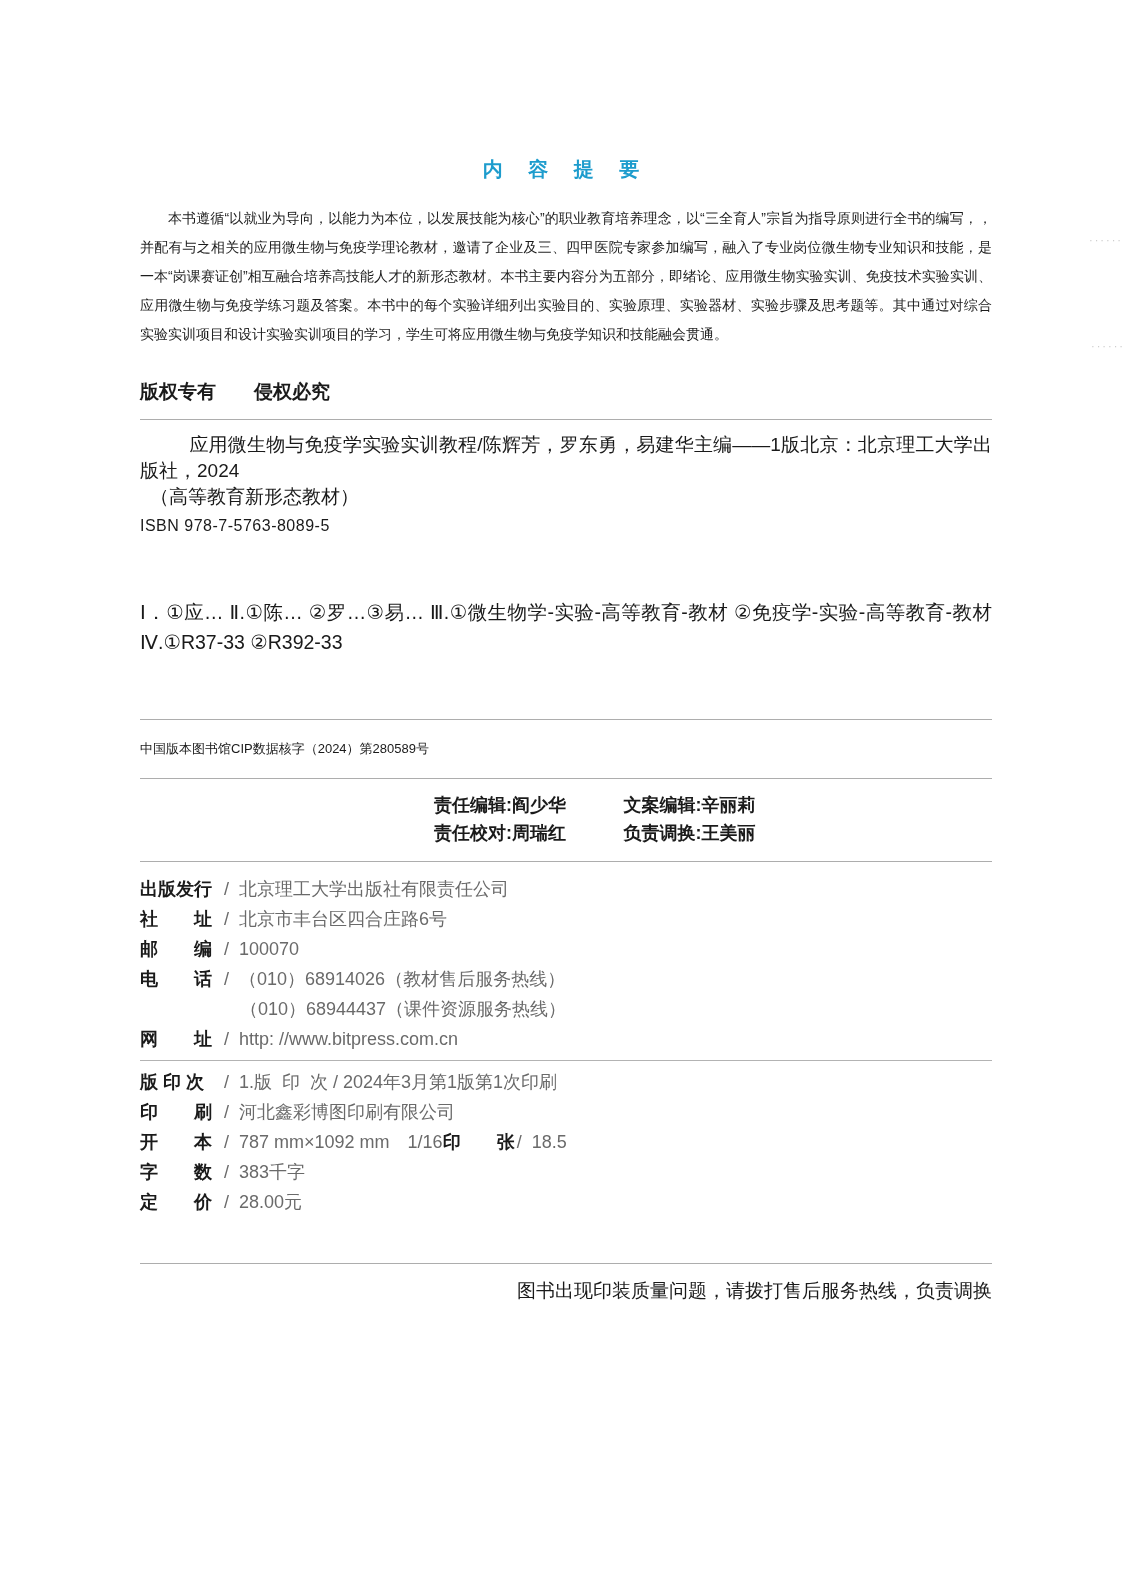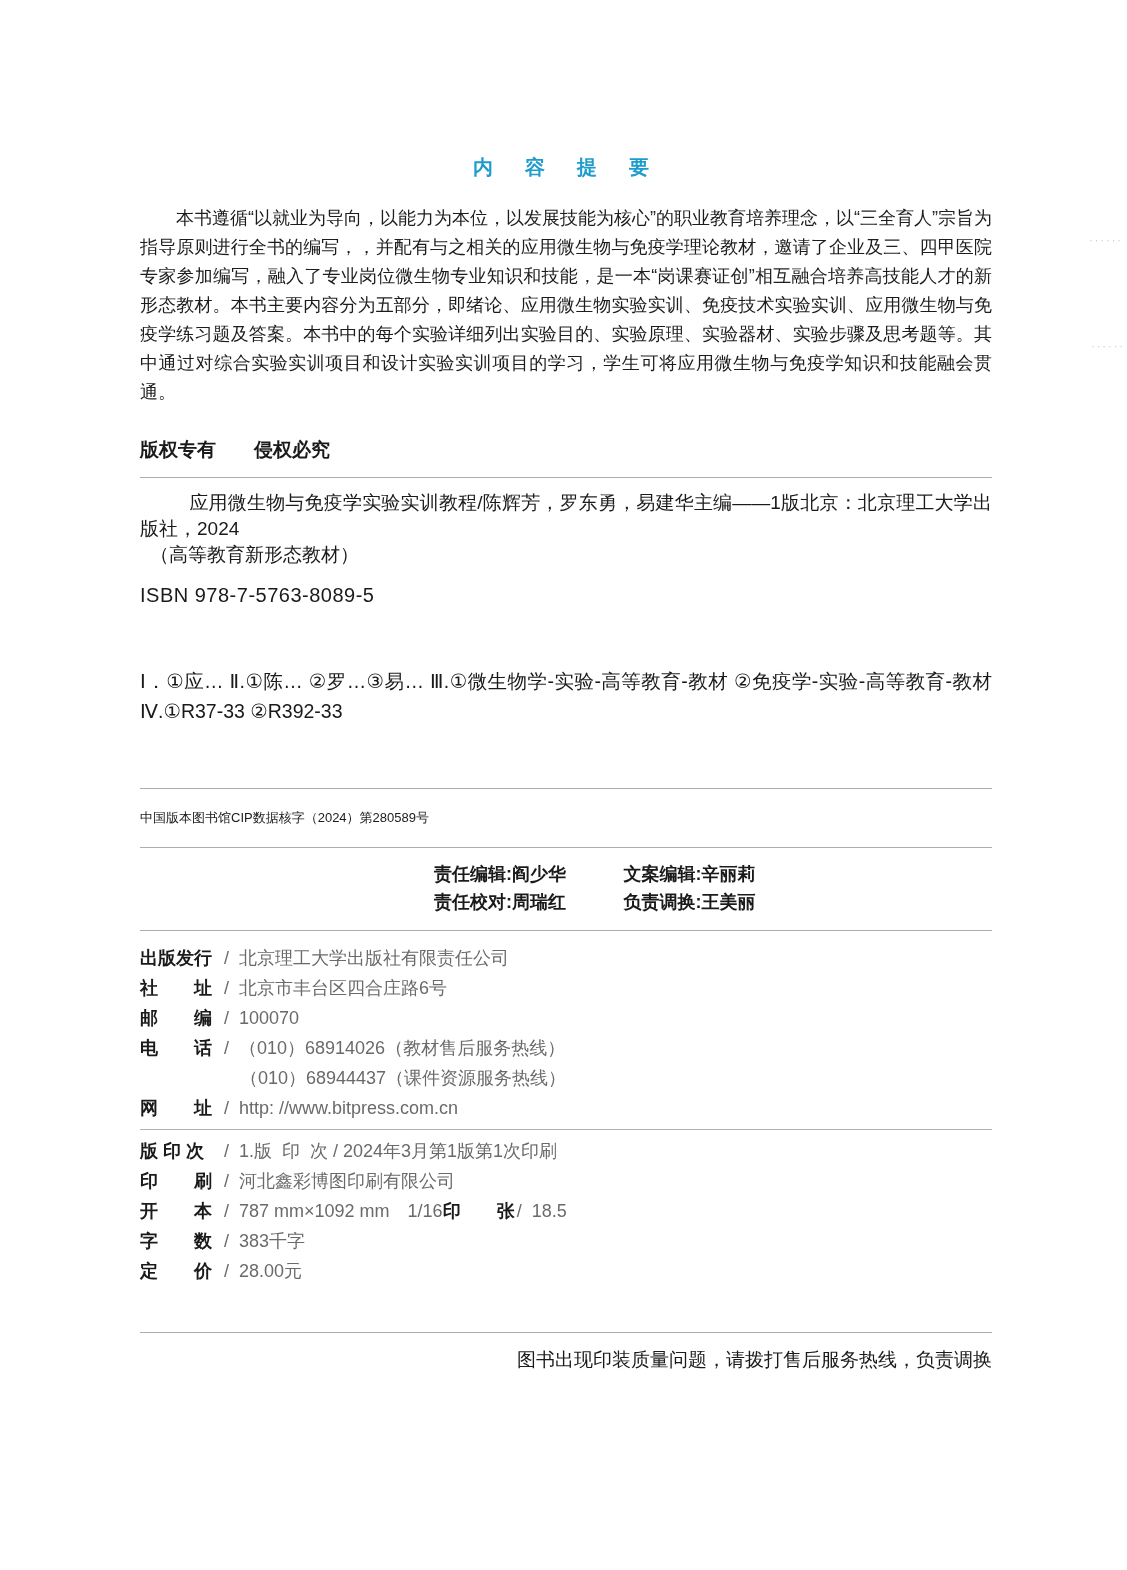--- a/index.html
+++ b/index.html
@@ -21,26 +21,25 @@
     box-sizing: border-box;
   }
   .summary-title {
     margin: 0;
     text-align: center;
     color: #1d9ccd;
     font-size: 20px;
     font-weight: bold;
     letter-spacing: 10px;
     line-height: 22px;
-    font-family: Liberation Mono, monospace;
   }
   .paras { margin-top: 24px; }
   .para {
     margin: 0;
-    font-size: 18px;
+    font-size: 14px;
     line-height: 29px;
     text-align: justify;
     text-indent: 2em;
     color: #1c1c1c;
   }
   .copyright {
     margin-top: 30px;
     font-size: 19px;
     font-weight: bold;
     white-space: pre;
@@ -57,22 +56,22 @@
     line-height: 26px;
     text-indent: 2.6em;
     text-align: justify;
   }
   .cip-series {
     font-size: 19px;
     line-height: 26px;
     padding-left: 10px;
   }
   .cip-isbn {
-    margin-top: 14px;
-    font-size: 20px;
+    margin-top: 3px;
+    font-size: 16px;
     line-height: 26px;
     letter-spacing: 0.5px;
   }
   .cip-class {
     margin-top: 58px;
     font-size: 19.5px;
     line-height: 30px;
     text-align: justify;
   }
   .cip-record {

